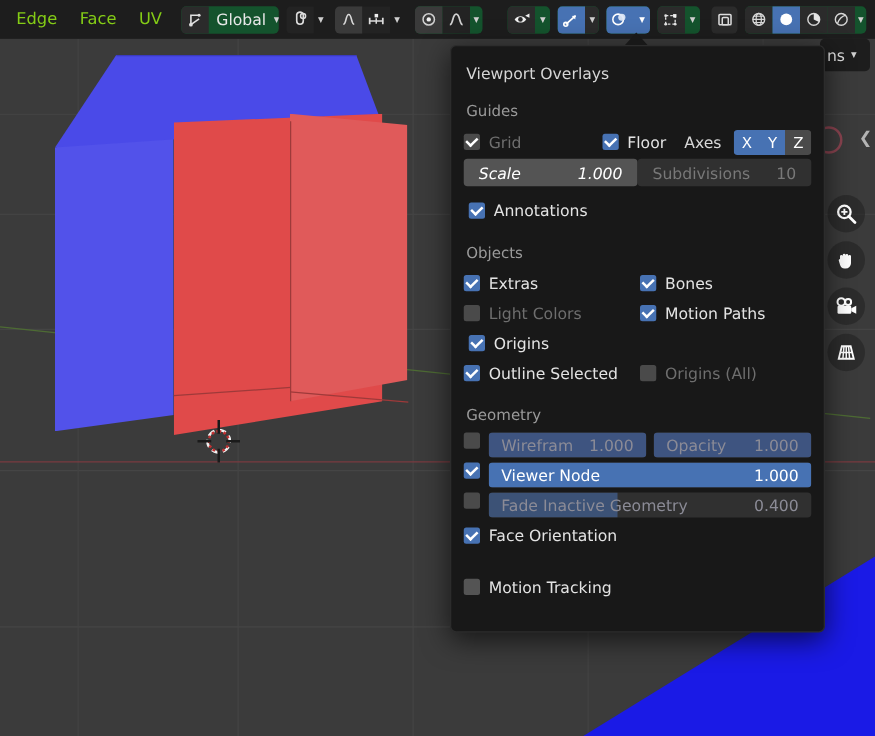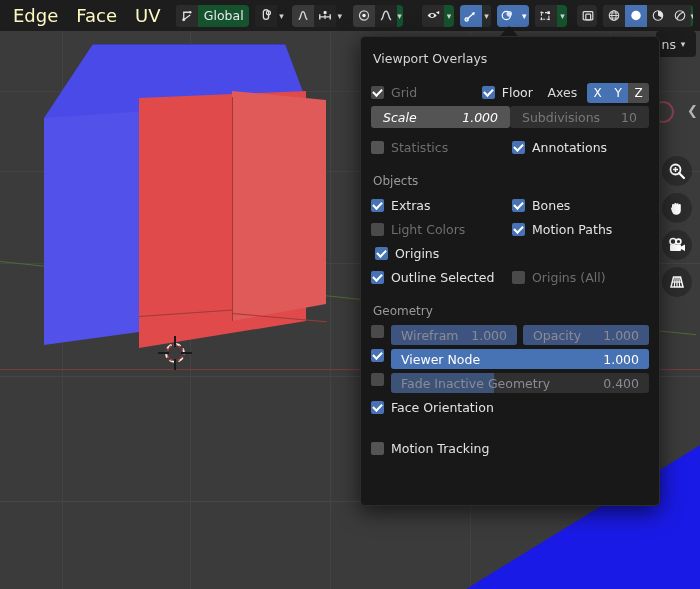--- a/index.html
+++ b/index.html
@@ -69,21 +69,21 @@
     clip-path: polygon(100% 0%, 100% 100%, 0% 100%);
   }
 
   
   #header {
     position: absolute; left: 0; top: 0; width: 700px; height: 31px;
     background: #1d1d1d; display: flex; align-items: center;
     padding: 0 4px; gap: 0px;
   }
   .hdr-text {
-    color: #fef9c3; font-size: 18px; padding: 0 9px; line-height: 22px;
+    color: #84cc16; font-size: 13px; padding: 0 9px; line-height: 22px;
     white-space: nowrap;
   }
   .grp {
     display: flex; align-items: center; background: #14532d;
     border-radius: 4px; height: 22px; margin: 0 3px;
     overflow: hidden;
   }
   .grp.flat { background: transparent; }
   .btn {
     display: flex; align-items: center; justify-content: center;
@@ -460,20 +460,21 @@
               padding:0 6px; z-index:20;">
     <span style="color:#dcdcdc; font-size:12.5px;">ns</span>
     <span class="chev">▾</span>
   </div>
 
   <div id="popup-arrow"></div>
   <div id="popup">
 
     <div class="pop-title">Viewport Overlays</div>
 
+    <div class="sec-head">Guides</div>
 
     <div class="row">
       <div class="half">
         <span class="cb checked dim"></span>
         <span class="cb-label dim">Grid</span>
       </div>
       <div class="half r" style="width:86px">
         <span class="cb checked"></span>
         <span class="cb-label">Floor</span>
       </div>
@@ -491,24 +492,20 @@
         <span>1.000</span>
       </div>
       <div class="field inactive">
         <span>Subdivisions</span>
         <span>10</span>
       </div>
     </div>
 
 
     <div class="row" style="margin-bottom:16px">
-      <div class="half">
-        <span class="cb"></span>
-        <span class="cb-label dim">Statistics</span>
-      </div>
       <div class="half r">
         <span class="cb checked"></span>
         <span class="cb-label">Annotations</span>
       </div>
     </div>
 
     <div class="sec-head">Objects</div>
 
     <div class="row">
       <div class="half">

